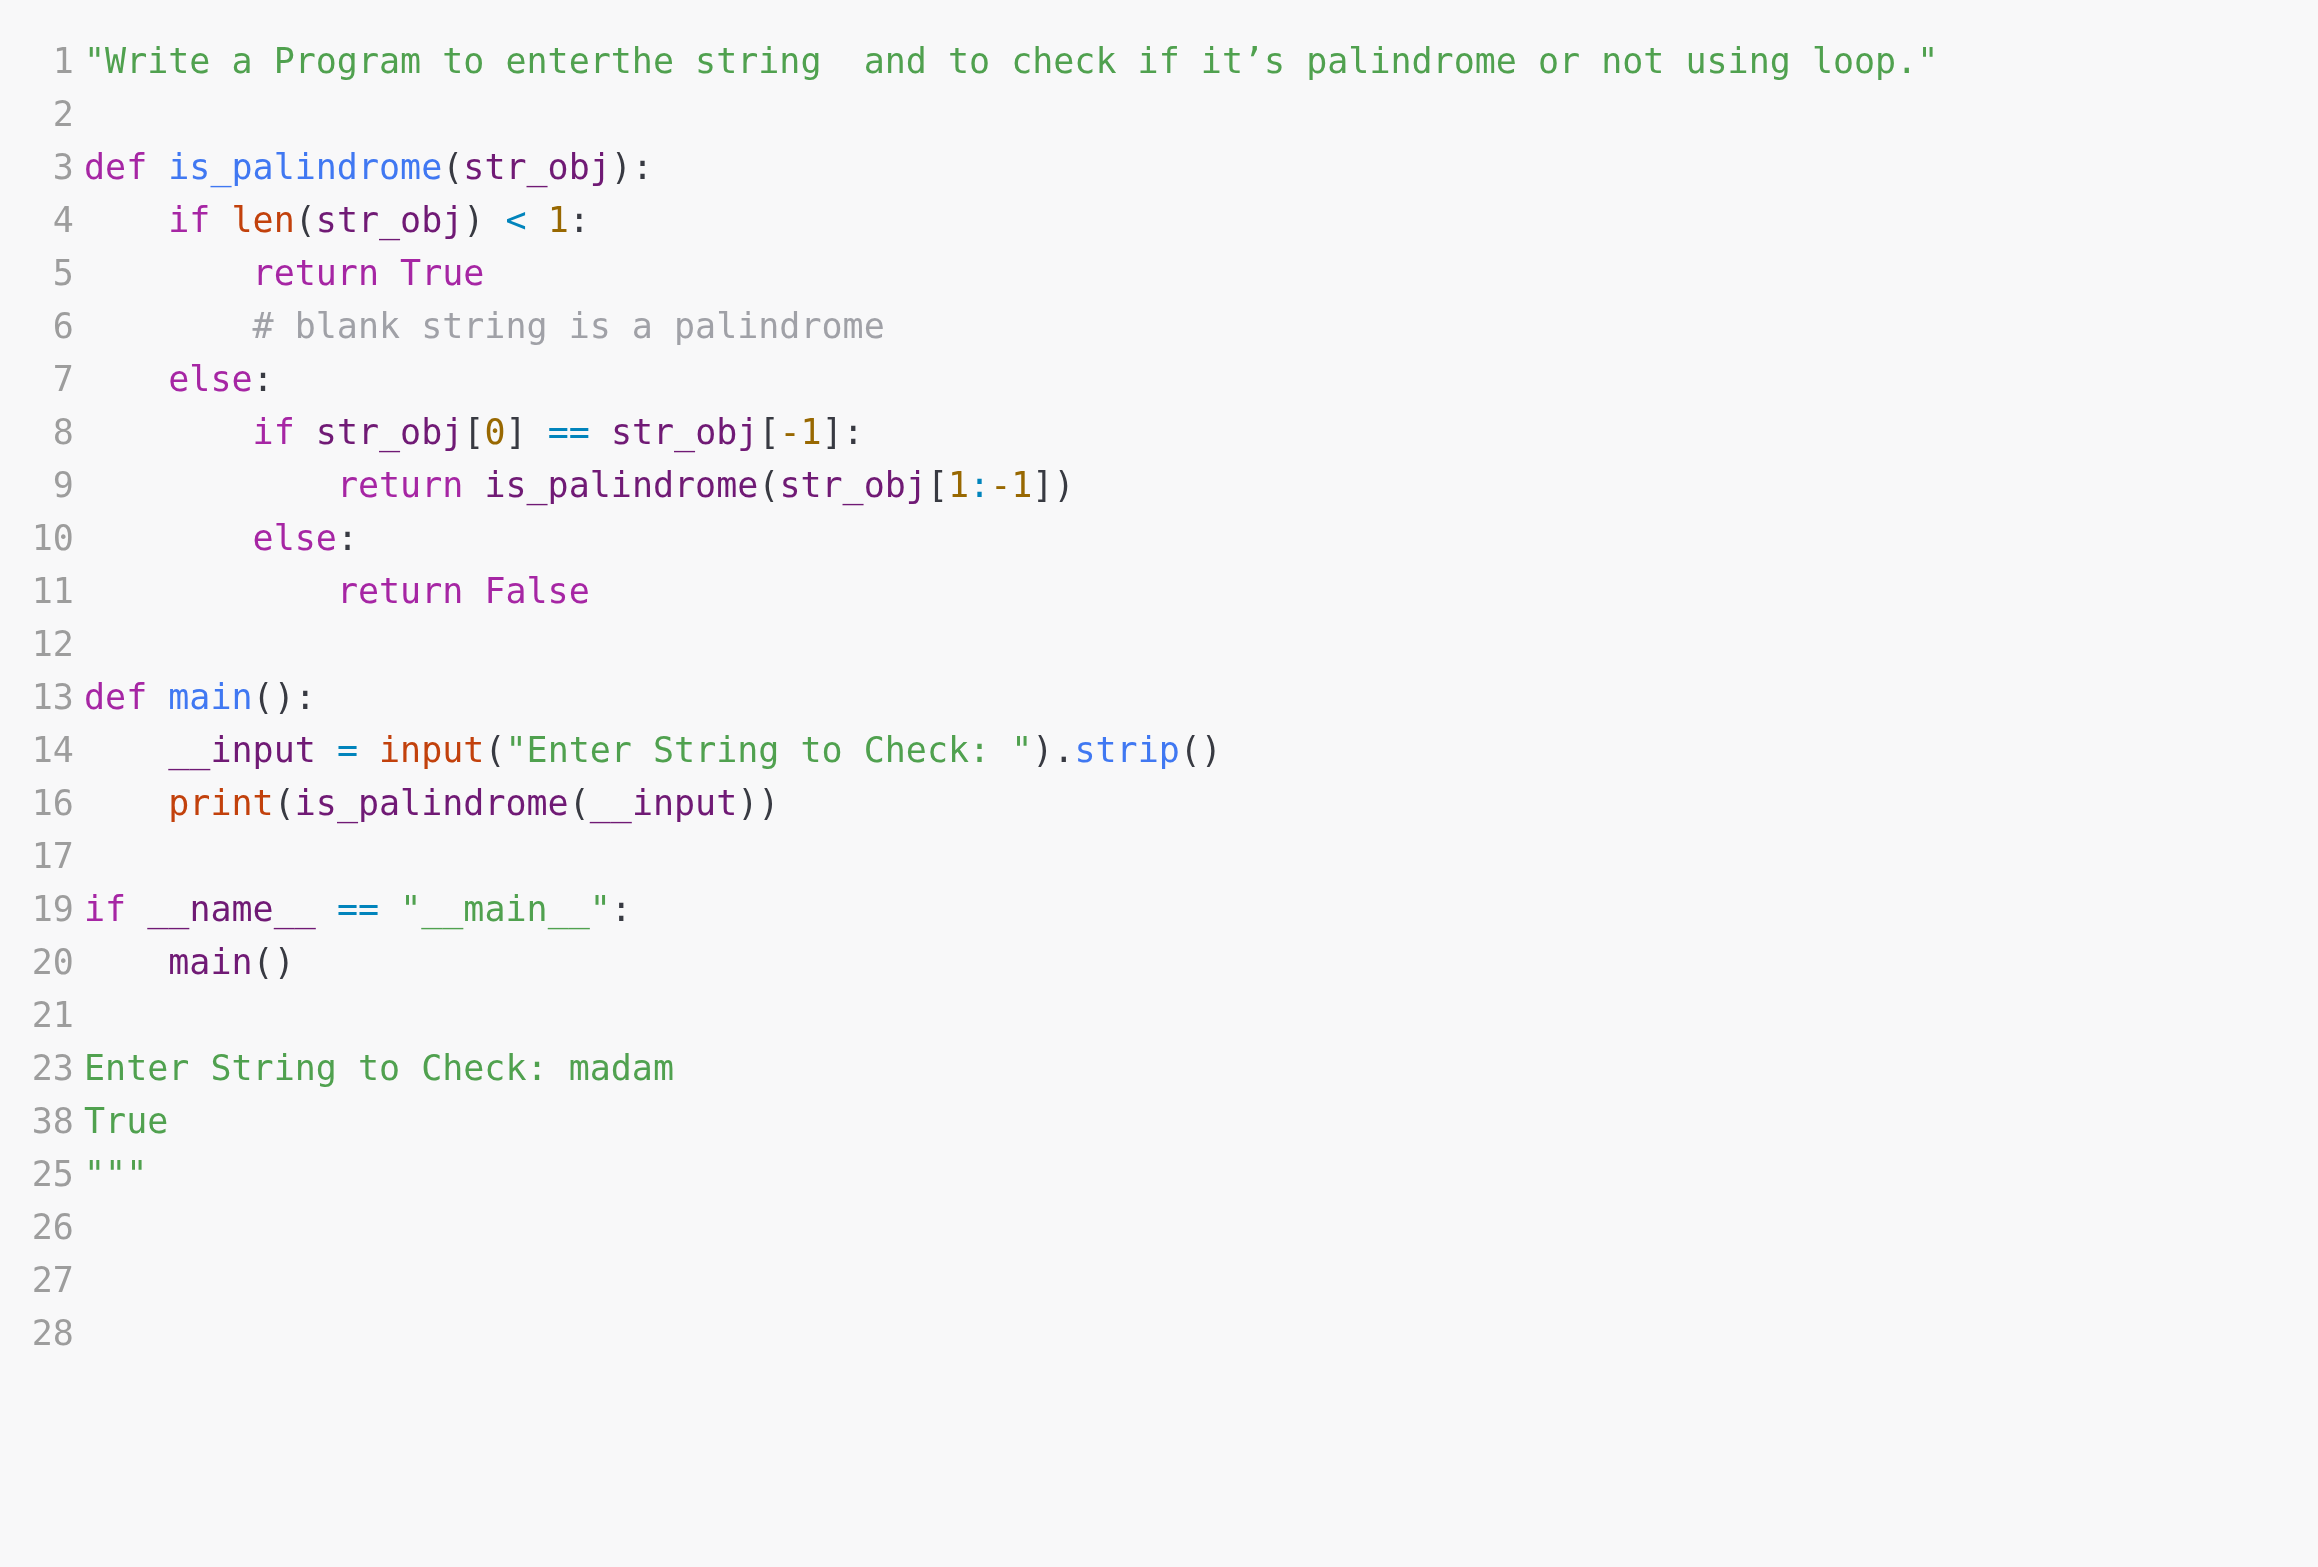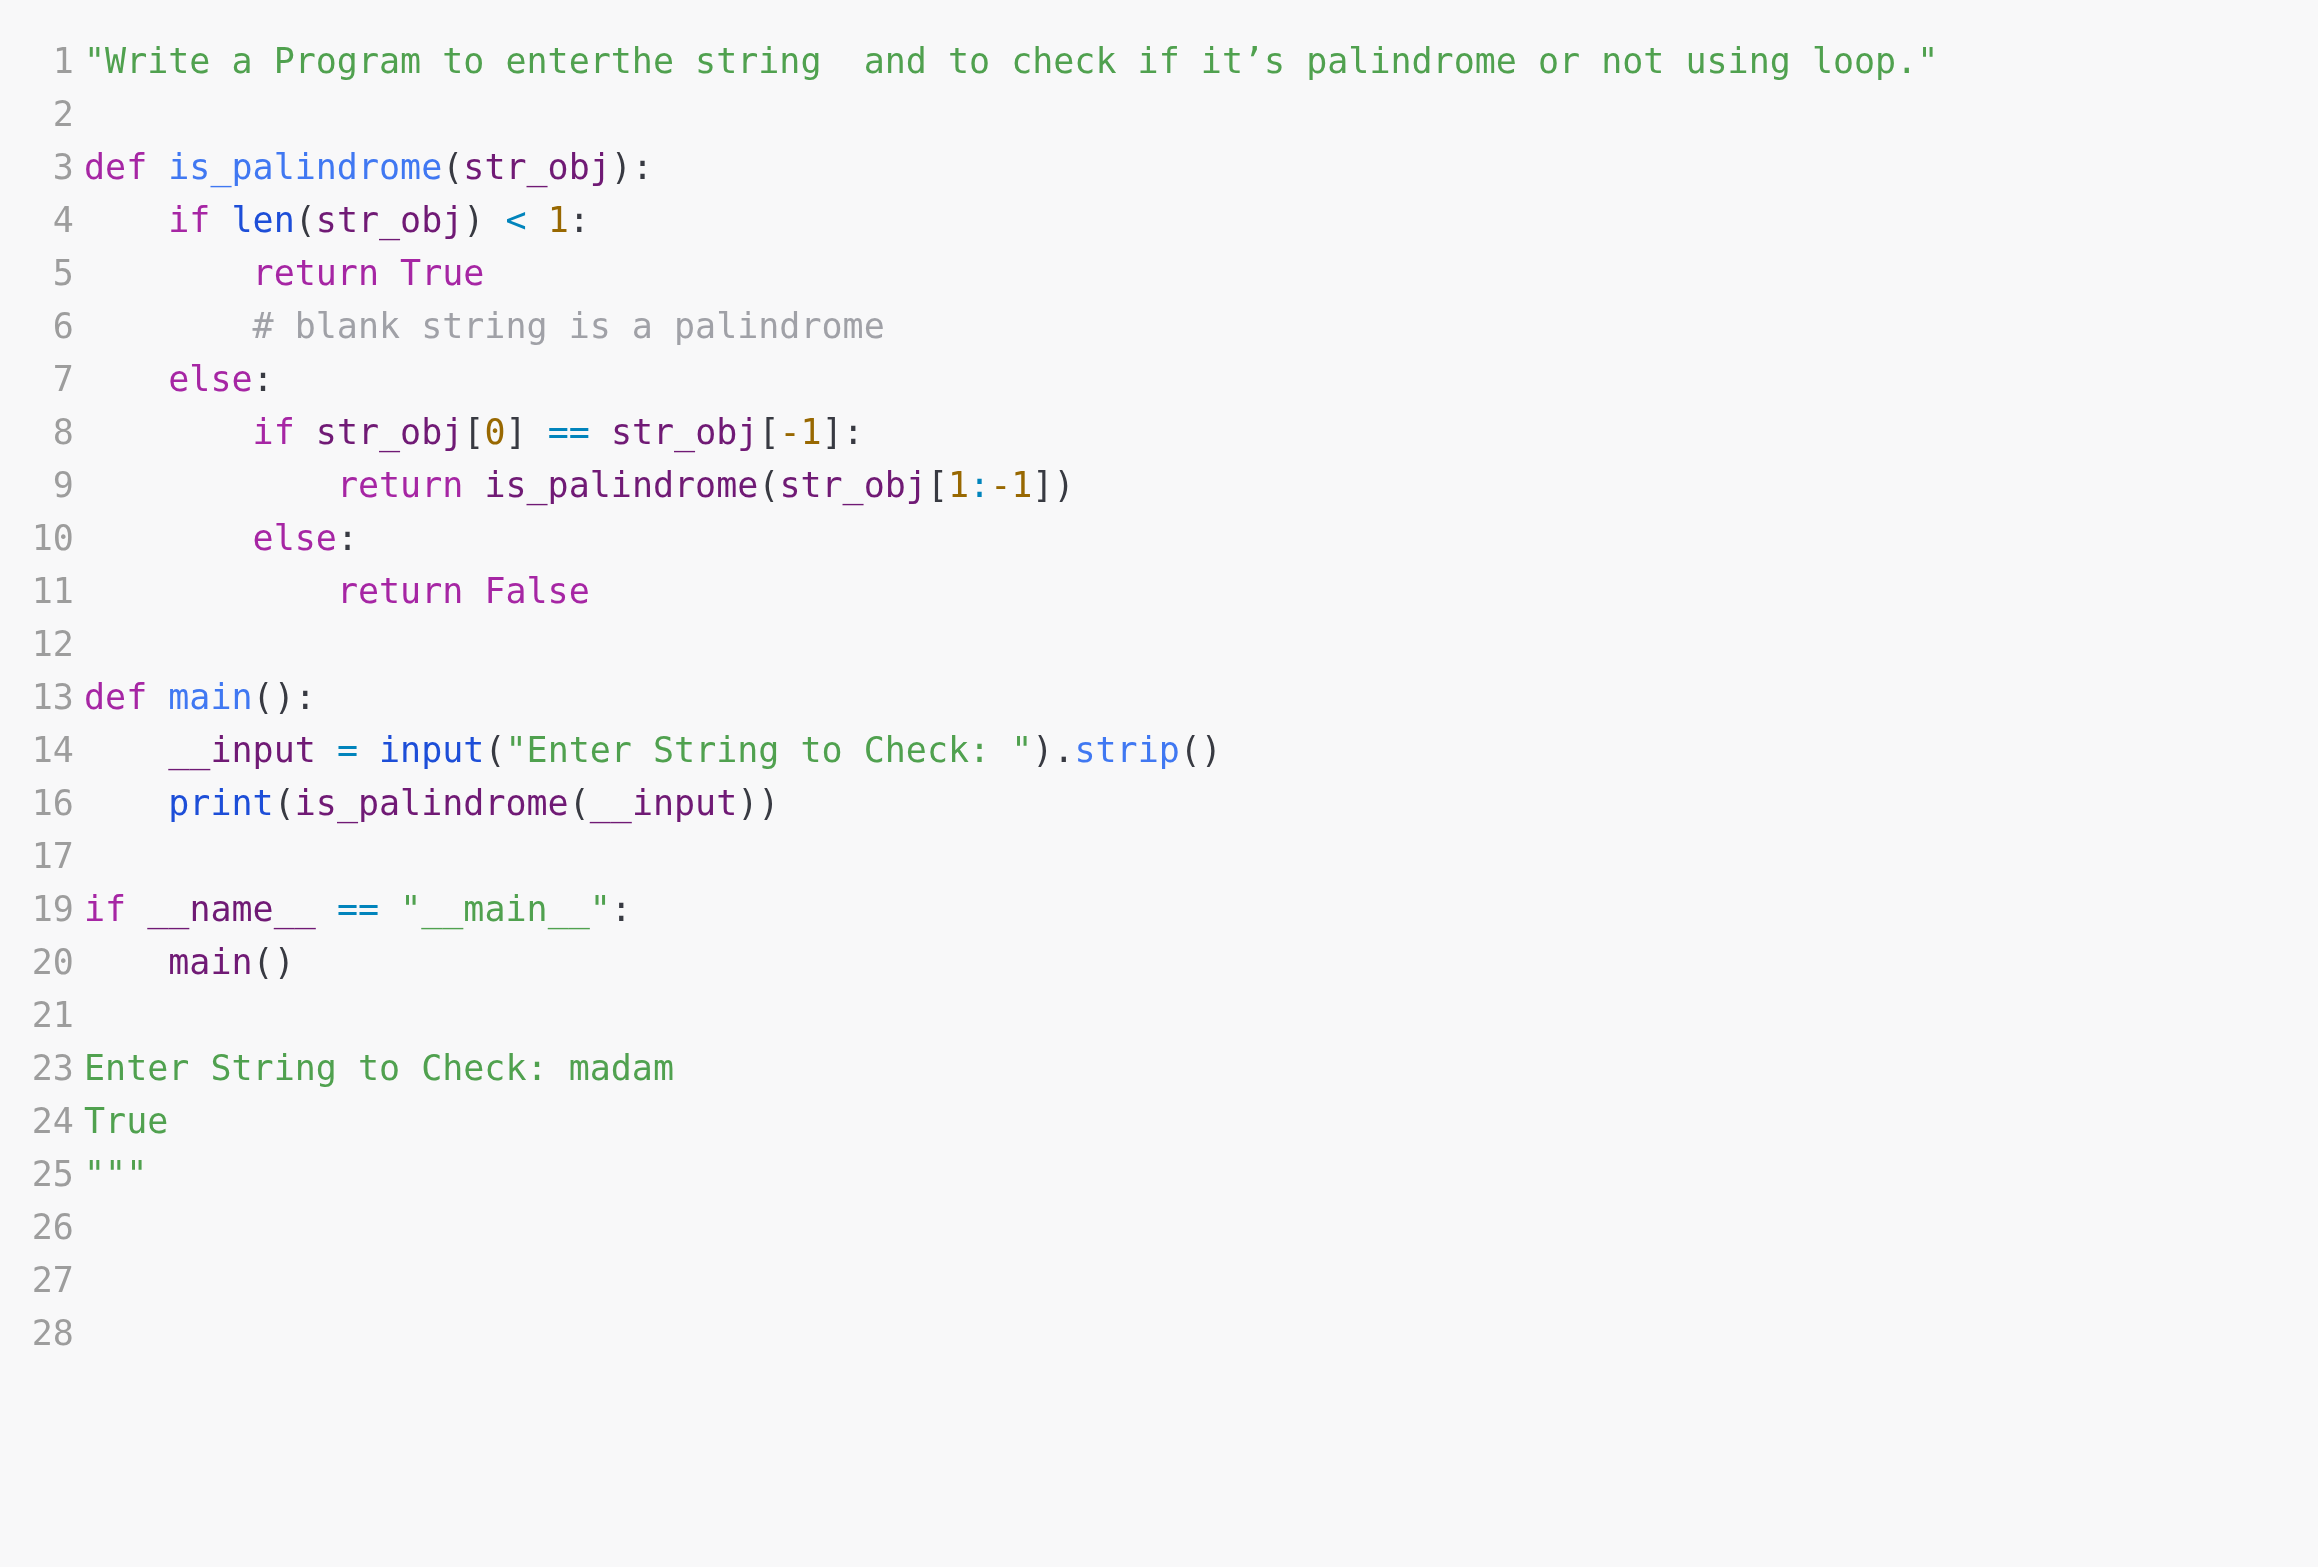--- a/index.html
+++ b/index.html
@@ -47,21 +47,21 @@
   .line-content {
     flex: 1 1 auto;
     white-space: pre;
     color: #383a42;
   }
 
   
   .t-kw      { color: #a626a4; }              
   .t-fn      { color: #4078f2; }              
   .t-var     { color: #701a75; }              
-  .t-builtin { color: #1d4ed8; }              
+  .t-builtin { color: #c2410c; }              
   .t-str     { color: #50a14f; }              
   .t-op      { color: #0184bc; }              
   .t-num     { color: #986801; }              
   .t-cmt     { color: #a0a1a7; }
   .t-punc    { color: #383a42; }              
 </style>
 </head>
 <body>
 
 <div class="code-viewer">
@@ -79,20 +79,20 @@
       <div class="code-line"><div class="gutter">11</div><div class="line-content"><span class="t-punc">            </span><span class="t-kw">return False</span></div></div>
       <div class="code-line"><div class="gutter">12</div><div class="line-content"></div></div>
       <div class="code-line"><div class="gutter">13</div><div class="line-content"><span class="t-kw">def</span><span class="t-punc"> </span><span class="t-fn">main</span><span class="t-punc">():</span></div></div>
       <div class="code-line"><div class="gutter">14</div><div class="line-content"><span class="t-punc">    </span><span class="t-var">__input</span><span class="t-punc"> </span><span class="t-op">=</span><span class="t-punc"> </span><span class="t-builtin">input</span><span class="t-punc">(</span><span class="t-str">"Enter String to Check: "</span><span class="t-punc">).</span><span class="t-fn">strip</span><span class="t-punc">()</span></div></div>
       <div class="code-line"><div class="gutter">16</div><div class="line-content"><span class="t-punc">    </span><span class="t-builtin">print</span><span class="t-punc">(</span><span class="t-var">is_palindrome</span><span class="t-punc">(</span><span class="t-var">__input</span><span class="t-punc">))</span></div></div>
       <div class="code-line"><div class="gutter">17</div><div class="line-content"></div></div>
       <div class="code-line"><div class="gutter">19</div><div class="line-content"><span class="t-kw">if</span><span class="t-punc"> </span><span class="t-var">__name__</span><span class="t-punc"> </span><span class="t-op">==</span><span class="t-punc"> </span><span class="t-str">"__main__"</span><span class="t-punc">:</span></div></div>
       <div class="code-line"><div class="gutter">20</div><div class="line-content"><span class="t-punc">    </span><span class="t-var">main</span><span class="t-punc">()</span></div></div>
       <div class="code-line"><div class="gutter">21</div><div class="line-content"></div></div>
       <div class="code-line"><div class="gutter">23</div><div class="line-content"><span class="t-str">Enter String to Check: madam</span></div></div>
-      <div class="code-line"><div class="gutter">24</div><div class="line-content"><span class="t-str">True</span></div></div>
+      <div class="code-line"><div class="gutter">38</div><div class="line-content"><span class="t-str">True</span></div></div>
       <div class="code-line"><div class="gutter">25</div><div class="line-content"><span class="t-str">"""</span></div></div>
       <div class="code-line"><div class="gutter">26</div><div class="line-content"></div></div>
       <div class="code-line"><div class="gutter">27</div><div class="line-content"></div></div>
       <div class="code-line"><div class="gutter">28</div><div class="line-content"></div></div>
     </div>
 </div>
 
 
 </body></html>

